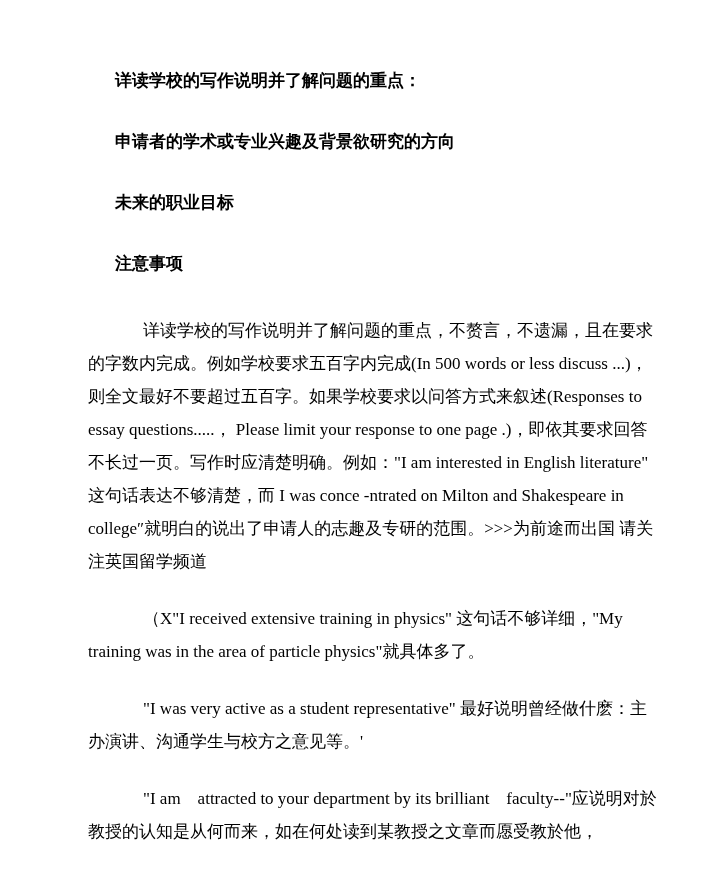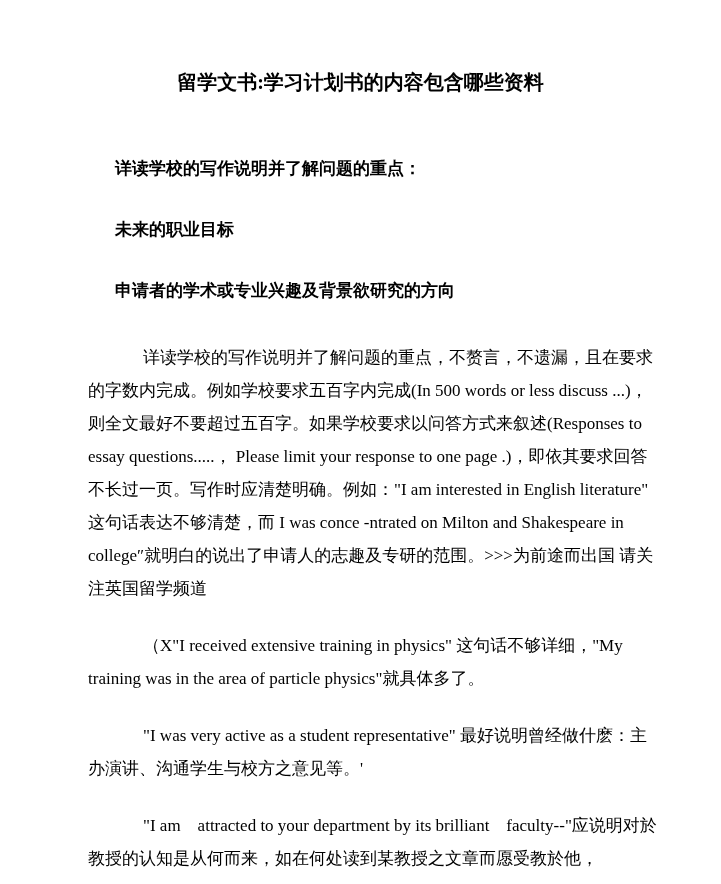--- a/index.html
+++ b/index.html
@@ -40,28 +40,28 @@
     text-align: left;
     word-break: break-word;
   }
 </style>
 </head>
 <body>
 
 <div class="page">
   <div class="page-inner">
 
-    <h1 class="doc-title">留学文书:学习计划书的内容包含哪些资料</h1>
 
     <h2 class="doc-heading">详读学校的写作说明并了解问题的重点：</h2>
 
+    <h2 class="doc-heading">申请者的学术或专业兴趣及背景欲研究的方向</h2>
+
     <h2 class="doc-heading">未来的职业目标</h2>
 
-    <h2 class="doc-heading">申请者的学术或专业兴趣及背景欲研究的方向</h2>
-
+    <h2 class="doc-heading">注意事项</h2>
 
     <p class="doc-para">详读学校的写作说明并了解问题的重点，不赘言，不遗漏，且在要求的字数内完成。例如学校要求五百字内完成(In 500 words or less discuss ...)，则全文最好不要超过五百字。如果学校要求以问答方式来叙述(Responses to essay questions.....， Please limit your response to one page .)，即依其要求回答不长过一页。写作时应清楚明确。例如："I am interested in English literature" 这句话表达不够清楚，而 I was conce -ntrated on Milton and Shakespeare in college″就明白的说出了申请人的志趣及专研的范围。&gt;&gt;&gt;为前途而出国 请关注英国留学频道</p>
 
     <p class="doc-para">（X"I received extensive training in physics" 这句话不够详细，"My training was in the area of particle physics"就具体多了。</p>
 
     <p class="doc-para">"I was very active as a student representative" 最好说明曾经做什麽：主办演讲、沟通学生与校方之意见等。'</p>
 
     <p class="doc-para">"I am　attracted to your department by its brilliant　faculty--"应说明对於教授的认知是从何而来，如在何处读到某教授之文章而愿受教於他，</p>
 
   </div>

